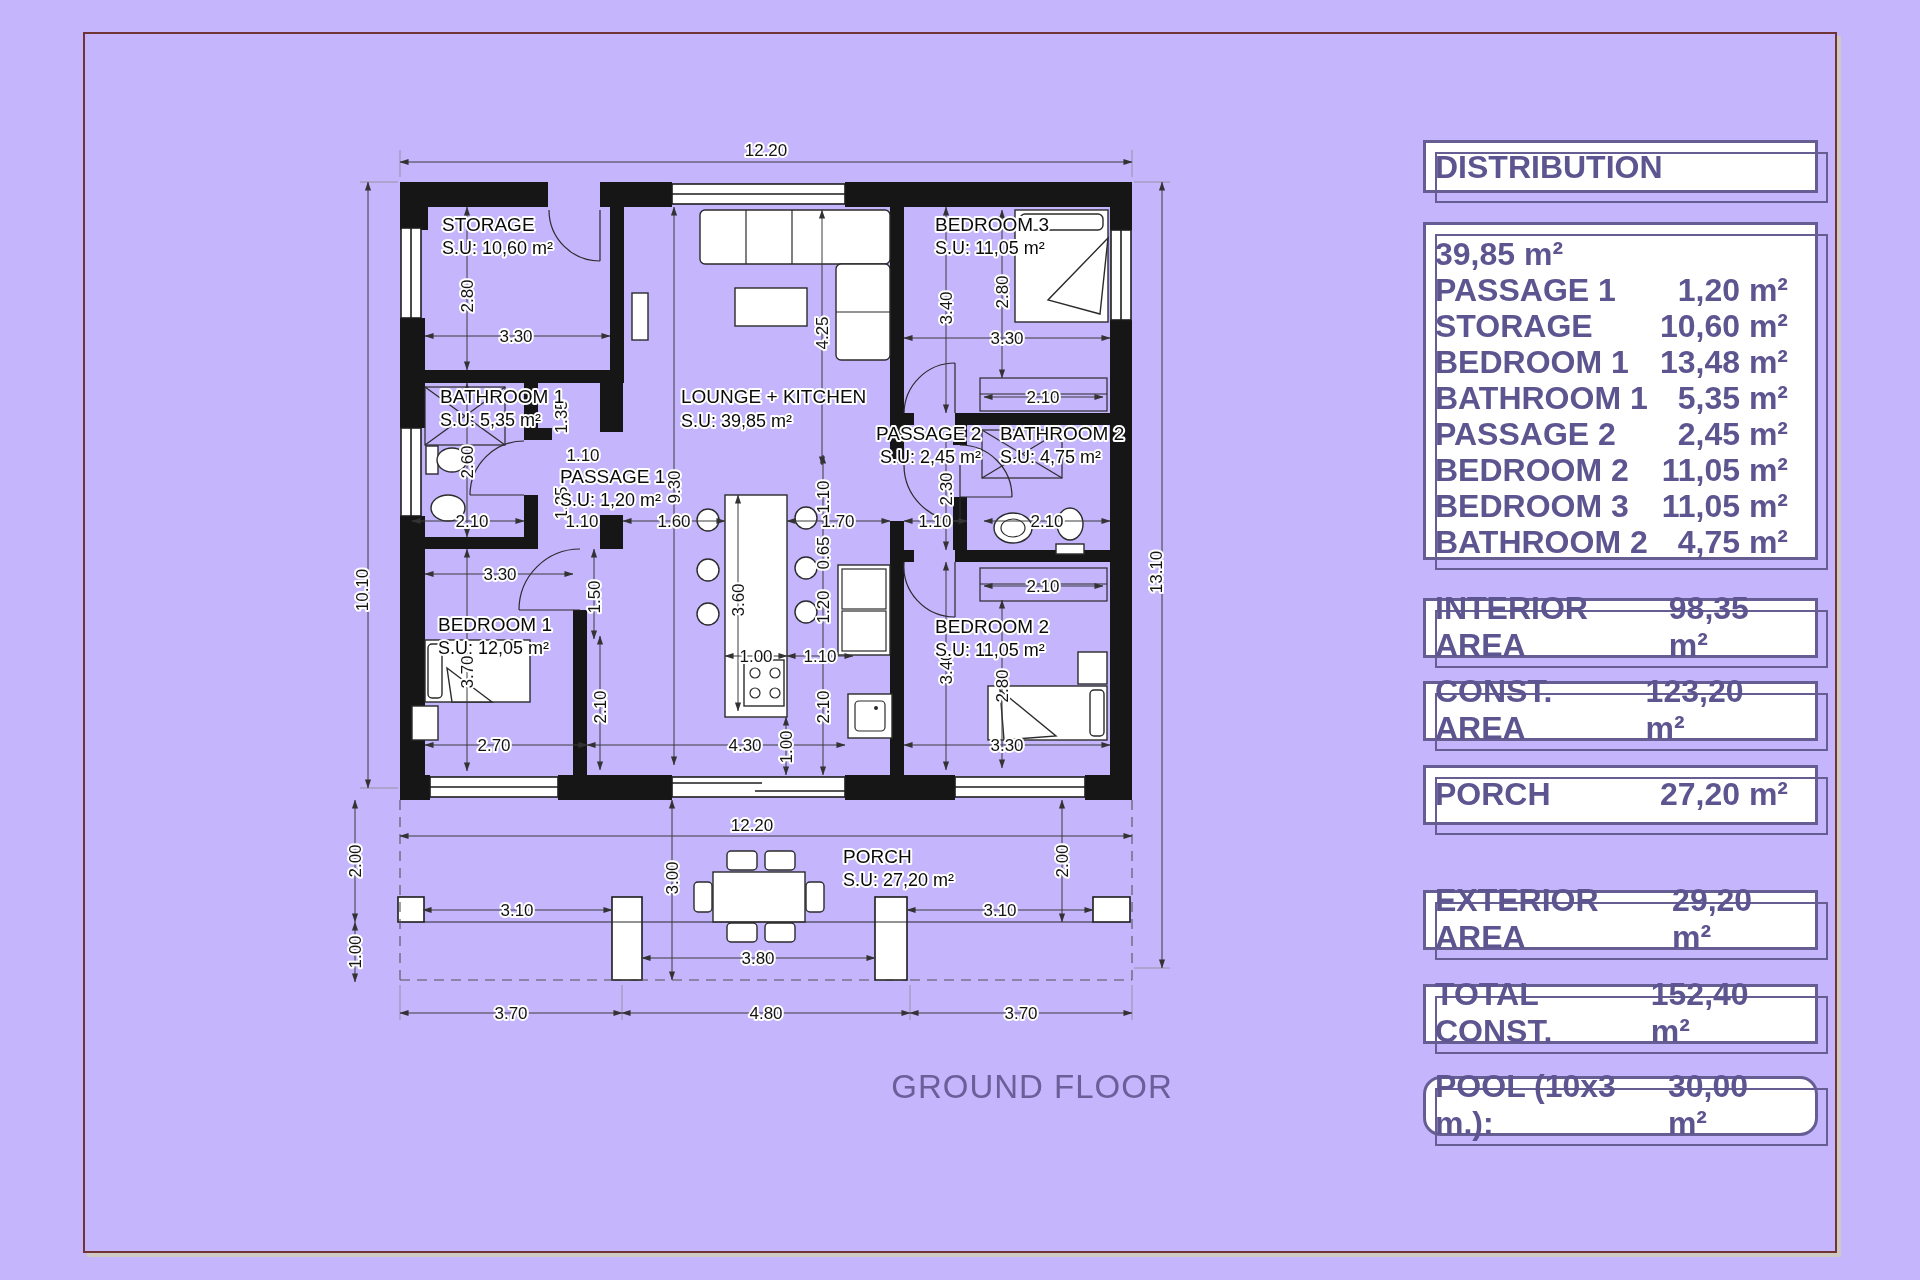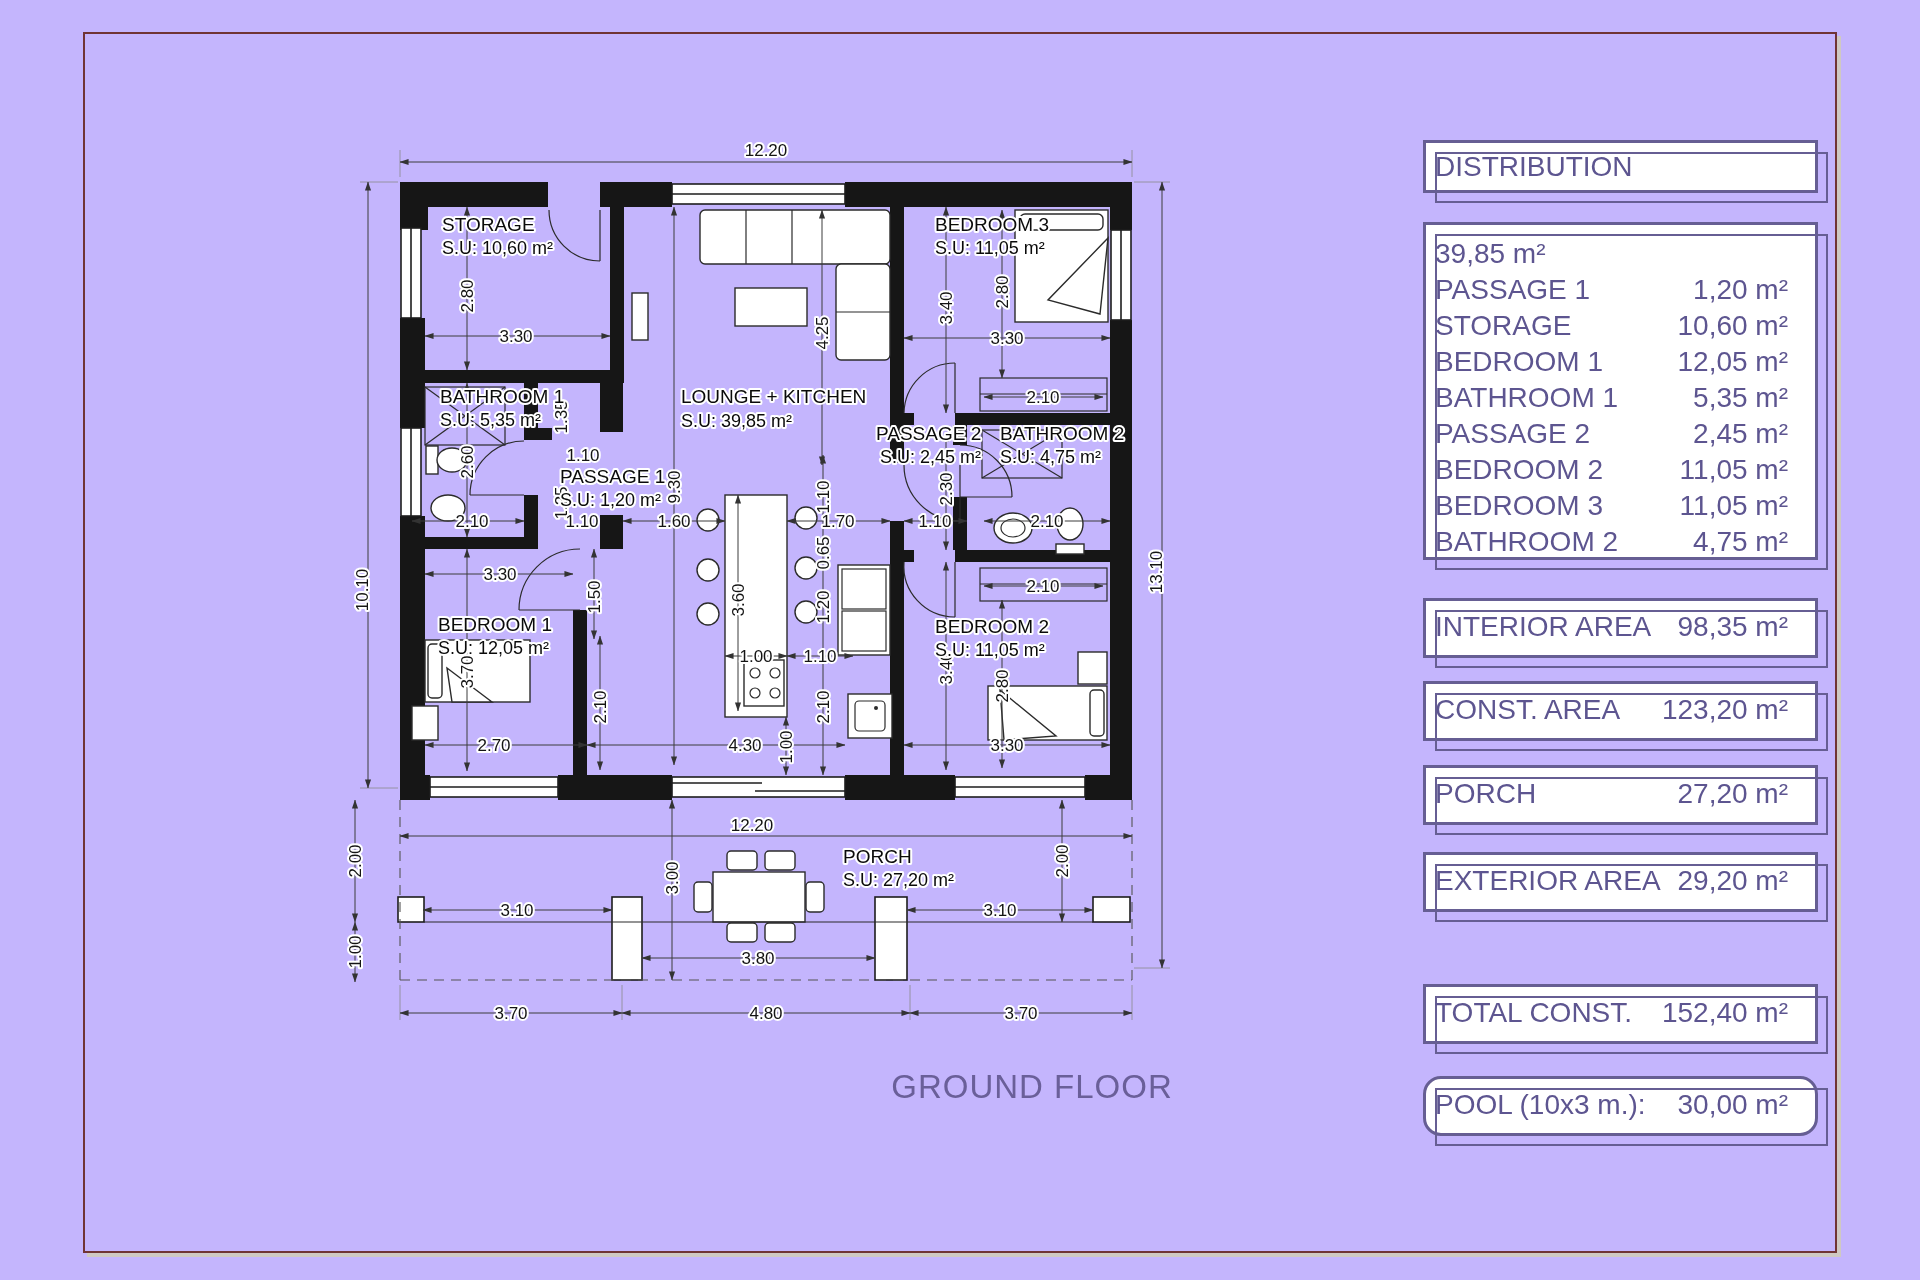--- a/index.html
+++ b/index.html
@@ -17,21 +17,21 @@
   .tn{fill:none;stroke:#1d1d1d;stroke-width:1.6;}
   .tw{fill:#ffffff;stroke:#1d1d1d;stroke-width:1.6;}
   .fur{fill:#ffffff;stroke:#2b2b2b;stroke-width:1.4;}
   .fl{fill:none;stroke:#2b2b2b;stroke-width:1.2;}
   .dl{stroke:#3c3c3c;stroke-width:1;fill:none;marker-start:url(#arr);marker-end:url(#arr);}
   .wt{stroke:#8a8a8a;stroke-width:0.8;fill:none;}
   .dash{stroke:#555;stroke-width:1.1;fill:none;stroke-dasharray:10 7;}
   .gf{font-size:33px;fill:#6a5f99;letter-spacing:1px;text-anchor:middle;}
   
   .pbox{position:absolute;z-index:0;background:#fff;border:3px solid #665e93;color:#5d5590;
-        font-size:28px;box-sizing:border-box;}
+        font-size:32px;box-sizing:border-box;font-weight:bold;}
   .pbox::after{content:"";position:absolute;z-index:-1;top:9px;left:9px;width:100%;height:100%;
         border:2px solid #665e93;}
   .ptitle{left:1423px;top:140px;width:395px;height:53px;line-height:48px;padding-left:9px;}
   .prooms{left:1423px;top:222px;width:395px;height:338px;padding:11px 0 0 0;}
   .prow{display:flex;justify-content:space-between;line-height:36px;padding:0 27px 0 9px;}
   .psum{left:1423px;width:395px;height:60px;display:flex;justify-content:space-between;
         align-items:center;padding:0 27px 2px 9px;}
 </style>
 </head>
 <body>
@@ -374,21 +374,21 @@
       <div class="prow">
         <span>PASSAGE 1</span>
           <span>1,20 m²</span>
       </div>
       <div class="prow">
         <span>STORAGE</span>
           <span>10,60 m²</span>
       </div>
       <div class="prow">
         <span>BEDROOM 1</span>
-          <span>12,05 m²</span>
+          <span>13,48 m²</span>
       </div>
       <div class="prow">
         <span>BATHROOM 1</span>
           <span>5,35 m²</span>
       </div>
       <div class="prow">
         <span>PASSAGE 2</span>
           <span>2,45 m²</span>
       </div>
       <div class="prow">
@@ -410,21 +410,21 @@
         <span>98,35 m²</span>
     </div>
     <div class="pbox psum" style="top:681px;">
       <span>CONST. AREA</span>
         <span>123,20 m²</span>
     </div>
     <div class="pbox psum" style="top:765px;">
       <span>PORCH</span>
         <span>27,20 m²</span>
     </div>
-    <div class="pbox psum" style="top:852px;">
+    <div class="pbox psum" style="top:890px;">
       <span>EXTERIOR AREA</span>
         <span>29,20 m²</span>
     </div>
     <div class="pbox psum" style="top:984px;">
       <span>TOTAL CONST.</span>
         <span>152,40 m²</span>
     </div>
     <div class="pbox psum" style="top:1076px;border-radius:18px;">
       <span>POOL (10x3 m.):</span>
         <span>30,00 m²</span>

